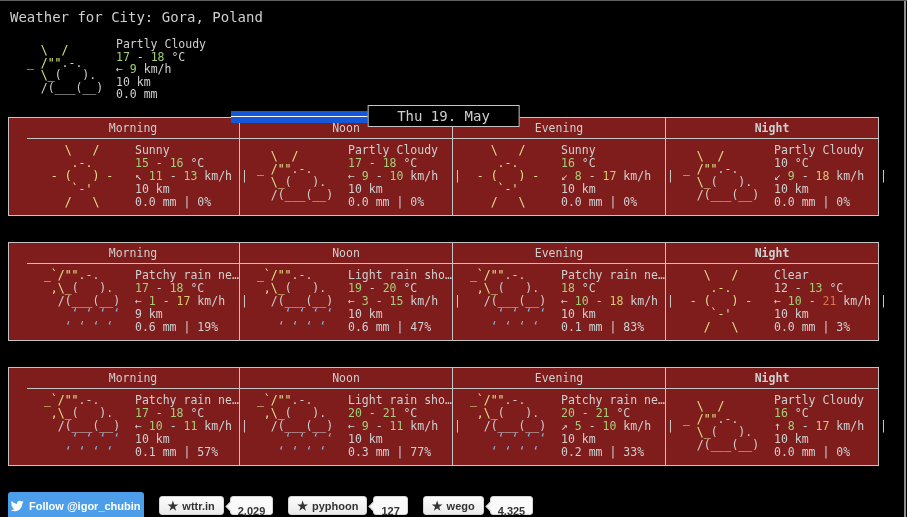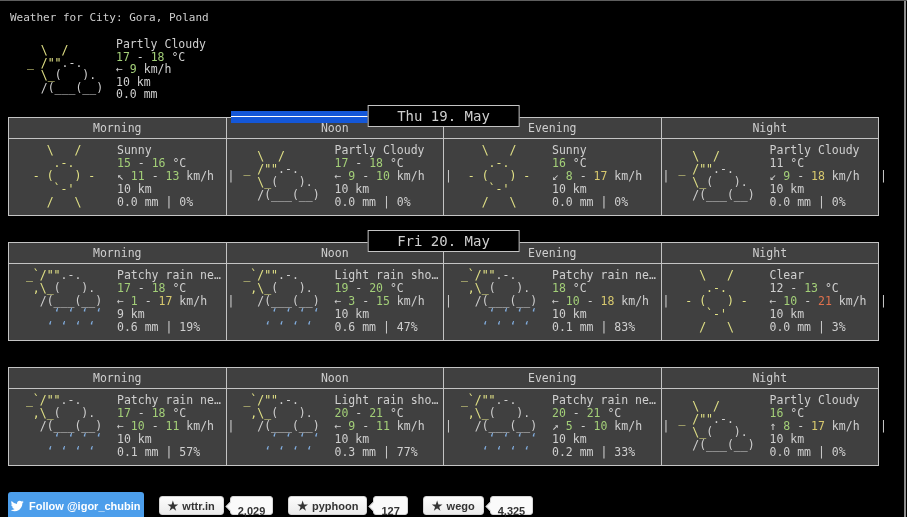--- a/index.html
+++ b/index.html
@@ -9,39 +9,39 @@
   }
   *{box-sizing:border-box;}
   html,body{margin:0;padding:0;background:#000;}
   .screen{
     width:907px;height:517px;position:relative;overflow:hidden;
     background:#000;padding:8px 0 0 8px;
     border-top:1px solid #5e5e5e;
     font-family:"DejaVu Sans Mono",monospace;color:var(--fg);
   }
   .edge-right{position:absolute;top:0;right:1px;width:2px;height:100%;background:#8f8f8f;}
-  .page-title{font-size:11px;line-height:13px;margin:2px 0 0 2px;white-space:pre;}
+  .page-title{font-size:14px;line-height:13px;margin:2px 0 0 2px;white-space:pre;}
   
   .current{display:flex;margin:14px 0 0 2px;}
   .current .wicon{width:106px;flex:none;}
   .current .ln{height:12.5px;line-height:12.5px;font-size:11.5px;white-space:pre;}
   
   .ln{height:13px;line-height:13px;font-size:11.5px;white-space:pre;}
   .wicon{padding-left:10px;}
   .wicon.shift{margin-top:6px;}
   .c-fg{color:var(--fg);} .c-green{color:var(--green);} .c-yellow{color:var(--yellow);}
   .c-red{color:var(--red);} .c-sun{color:var(--sun);} .c-cloud{color:var(--cloud);}
   .c-rain{color:var(--rain);}
   
   .days{margin-top:16px;width:871px;}
   .day{position:relative;margin-bottom:26px;}
-  .grid{border:1px solid var(--border);background:#404040;}
+  .grid{border:1px solid var(--border);background:#7f1d1d;padding-left:18px;}
   .hrow{display:flex;height:21px;border-bottom:1px solid var(--border);}
   .hcell{flex:1;text-align:center;line-height:20px;font-size:11.5px;border-right:1px solid var(--border);}
-  .hcell:last-child{border-right:none;}
+  .hcell:last-child{border-right:none;font-weight:bold;}
   .brow{display:flex;}
   .bcell{flex:1;display:flex;position:relative;border-right:1px solid var(--border);padding:5px 0 6px;}
   .bcell:last-child{border-right:none;}
   .bcell .wicon{width:108px;flex:none;}
   .wtext{flex:1;}
   .ln.wind{position:relative;}
   .tick{position:absolute;right:-9px;top:0;color:var(--fg);}
   .date-box{
     position:absolute;top:-12px;left:50%;transform:translateX(-50%);
     background:#000;border:1px solid var(--border);
@@ -145,31 +145,30 @@
             </div>
             <div class="bcell">
               <div class="wicon shift">
                 <div class="ln"><span class="c-sun">   \  /</span></div>
                 <div class="ln"><span class="c-sun"> _ /""</span><span class="c-cloud">.-.</span></div>
                 <div class="ln"><span class="c-sun">   \_</span><span class="c-cloud">(   ).</span></div>
                 <div class="ln"><span class="c-cloud">   /(___(__)</span></div>
               </div>
               <div class="wtext">
                 <div class="ln">Partly Cloudy</div>
-                <div class="ln"><span class="c-fg">11 °C</span></div>
+                <div class="ln"><span class="c-fg">10 °C</span></div>
                 <div class="ln wind"><span class="c-fg">↙ </span><span class="c-green">9</span><span class="c-fg"> - </span><span class="c-yellow">18</span><span class="c-fg"> km/h</span><span class="tick">|</span></div>
                 <div class="ln">10 km</div>
                 <div class="ln">0.0 mm | 0%</div>
               </div>
             </div>
           </div>
         </div>
       </div>
       <div class="day">
-        <div class="date-box">Fri 20. May</div>
         <div class="grid">
           <div class="hrow">
             <div class="hcell">Morning</div>
             <div class="hcell">Noon</div>
             <div class="hcell">Evening</div>
             <div class="hcell">Night</div>
           </div>
           <div class="brow">
             <div class="bcell">
               <div class="wicon">

